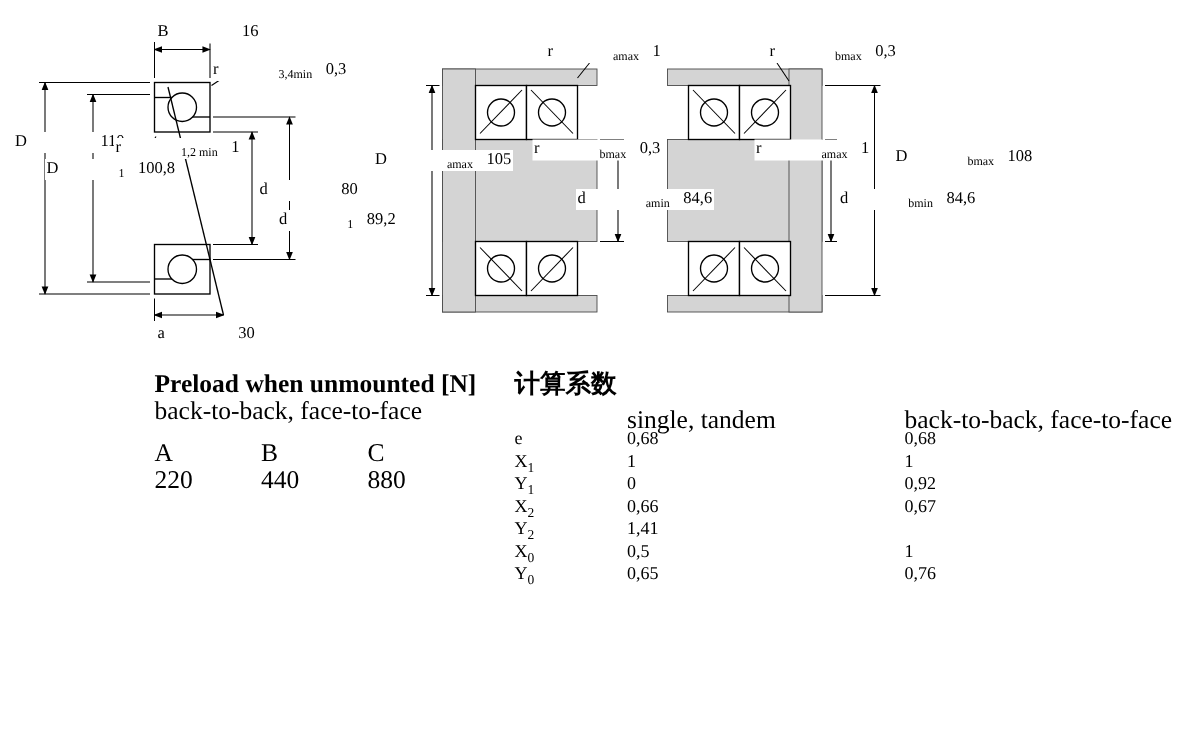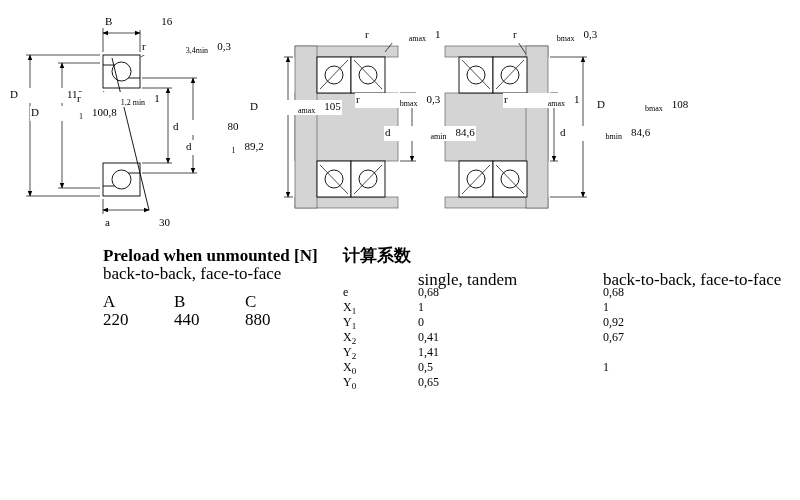--- a/index.html
+++ b/index.html
@@ -173,31 +173,32 @@
       <div>1</div>
       <div>1</div>
     </div>
     <div class="frow">
       <div><span>Y</span><sub>1</sub></div>
       <div>0</div>
       <div>0,92</div>
     </div>
     <div class="frow">
       <div><span>X</span><sub>2</sub></div>
-      <div>0,41</div>
+      <div>0,66</div>
       <div>0,67</div>
     </div>
     <div class="frow">
       <div><span>Y</span><sub>2</sub></div>
       <div>1,41</div>
     </div>
     <div class="frow">
       <div><span>X</span><sub>0</sub></div>
       <div>0,5</div>
       <div>1</div>
     </div>
     <div class="frow">
       <div><span>Y</span><sub>0</sub></div>
       <div>0,65</div>
+      <div>0,76</div>
     </div>
   </div>
 
 </div>
 
 </body></html>

